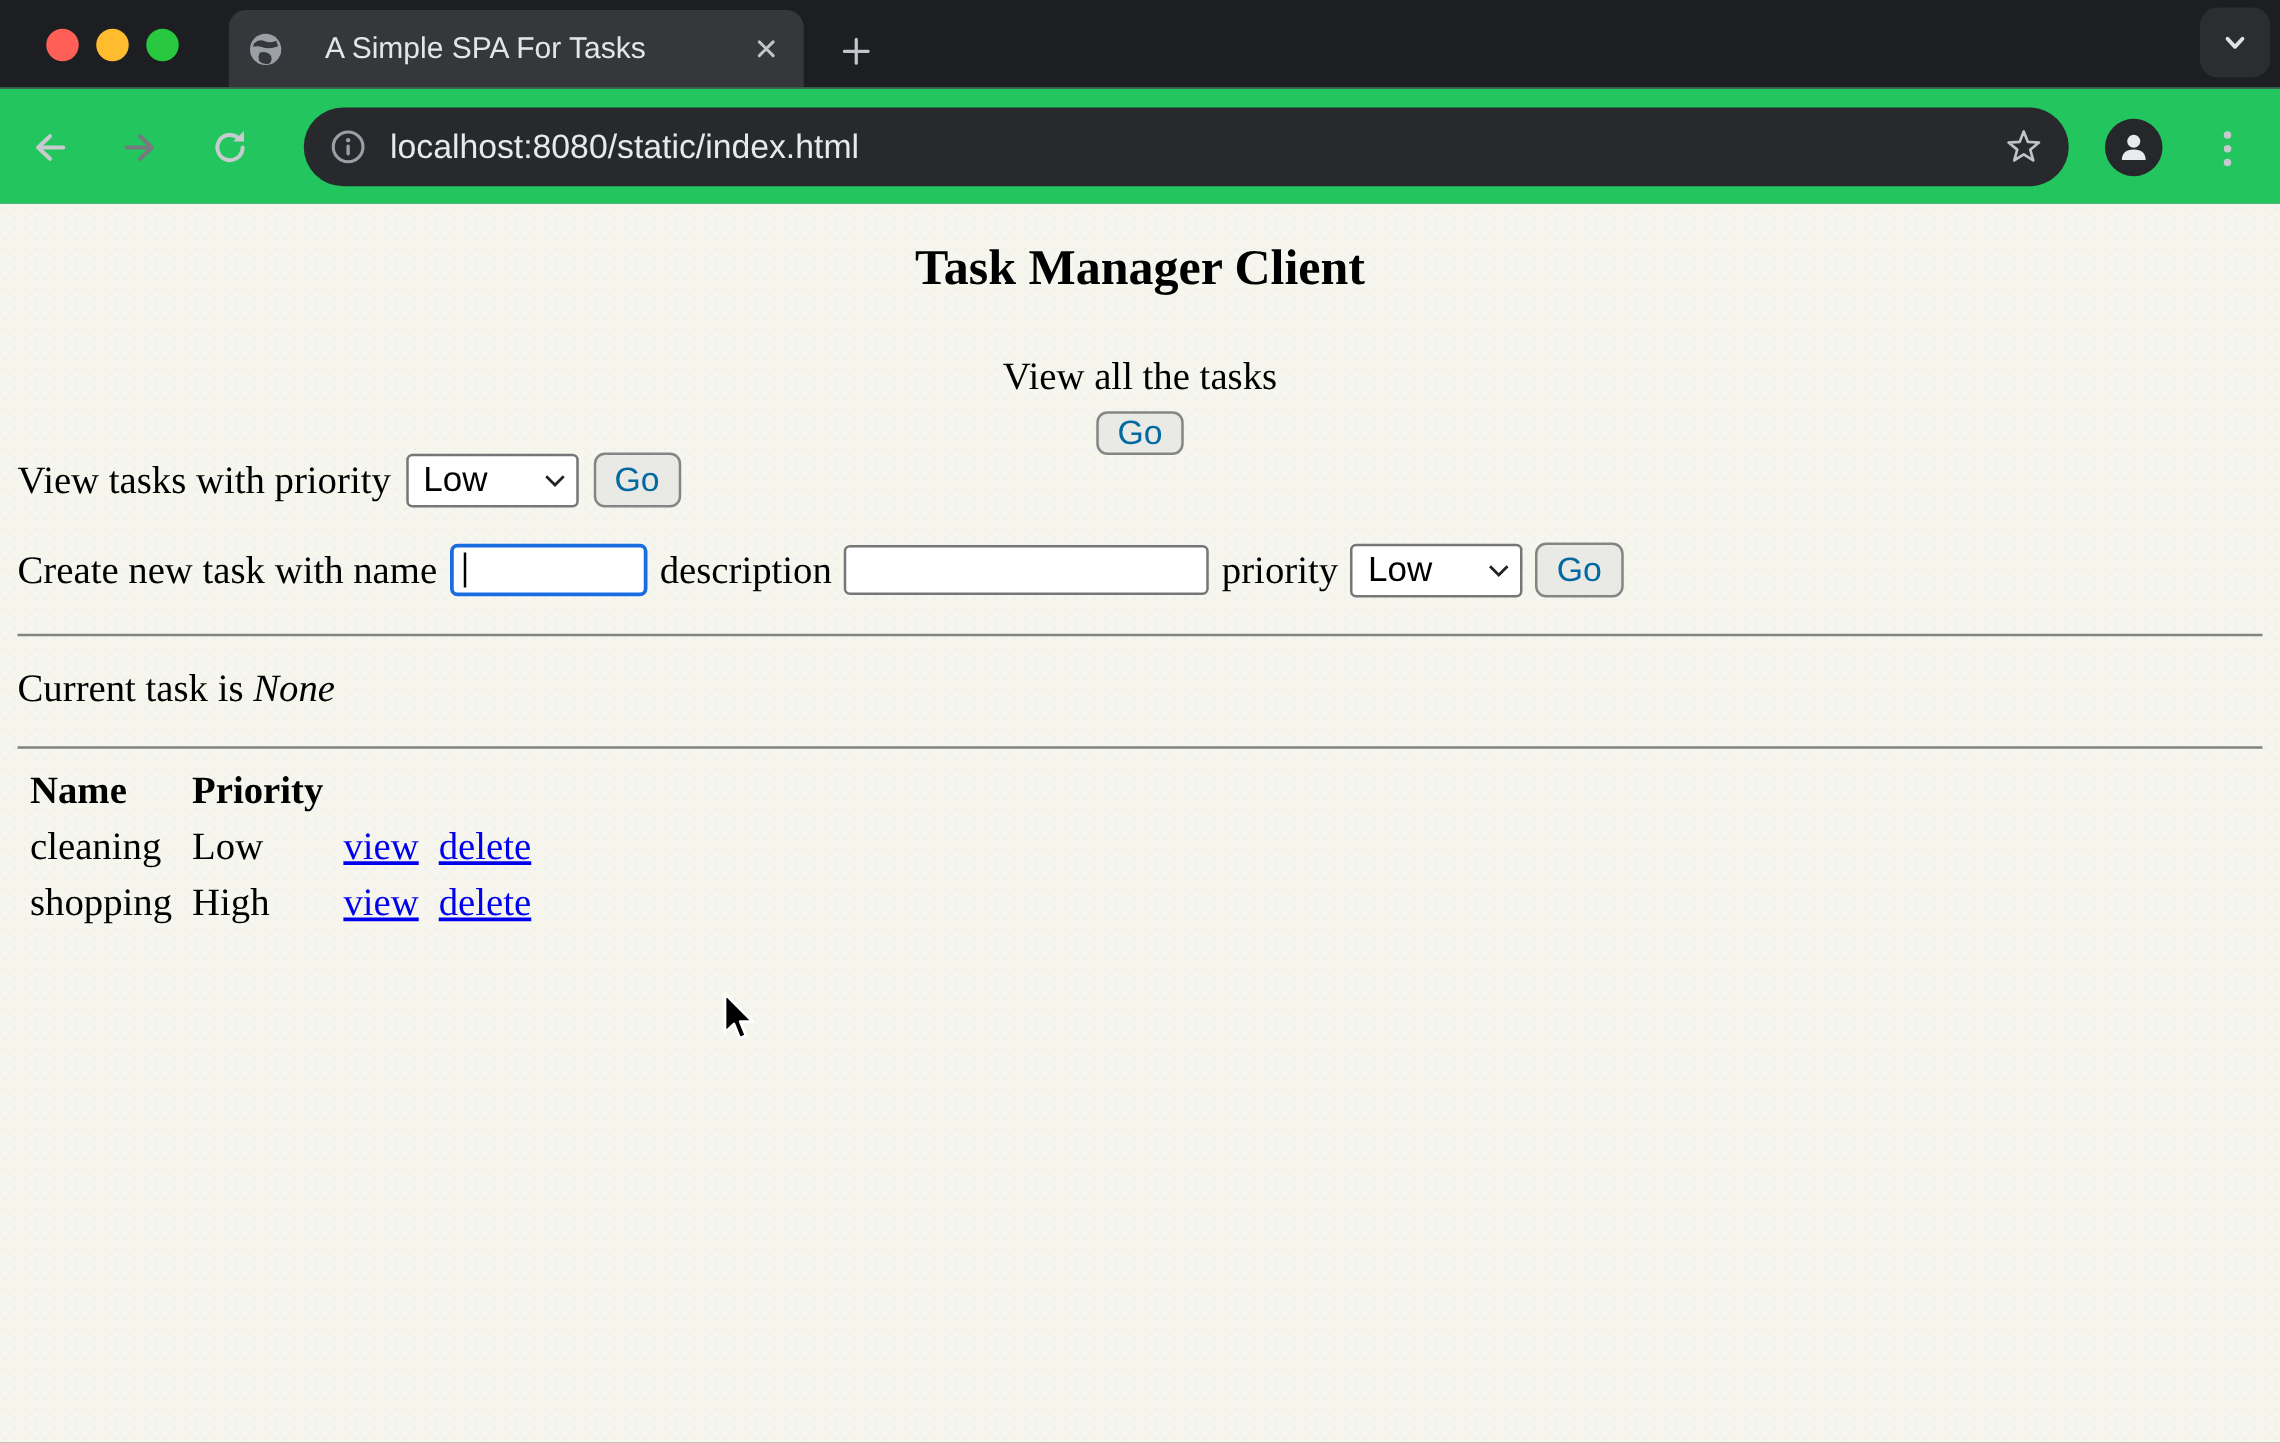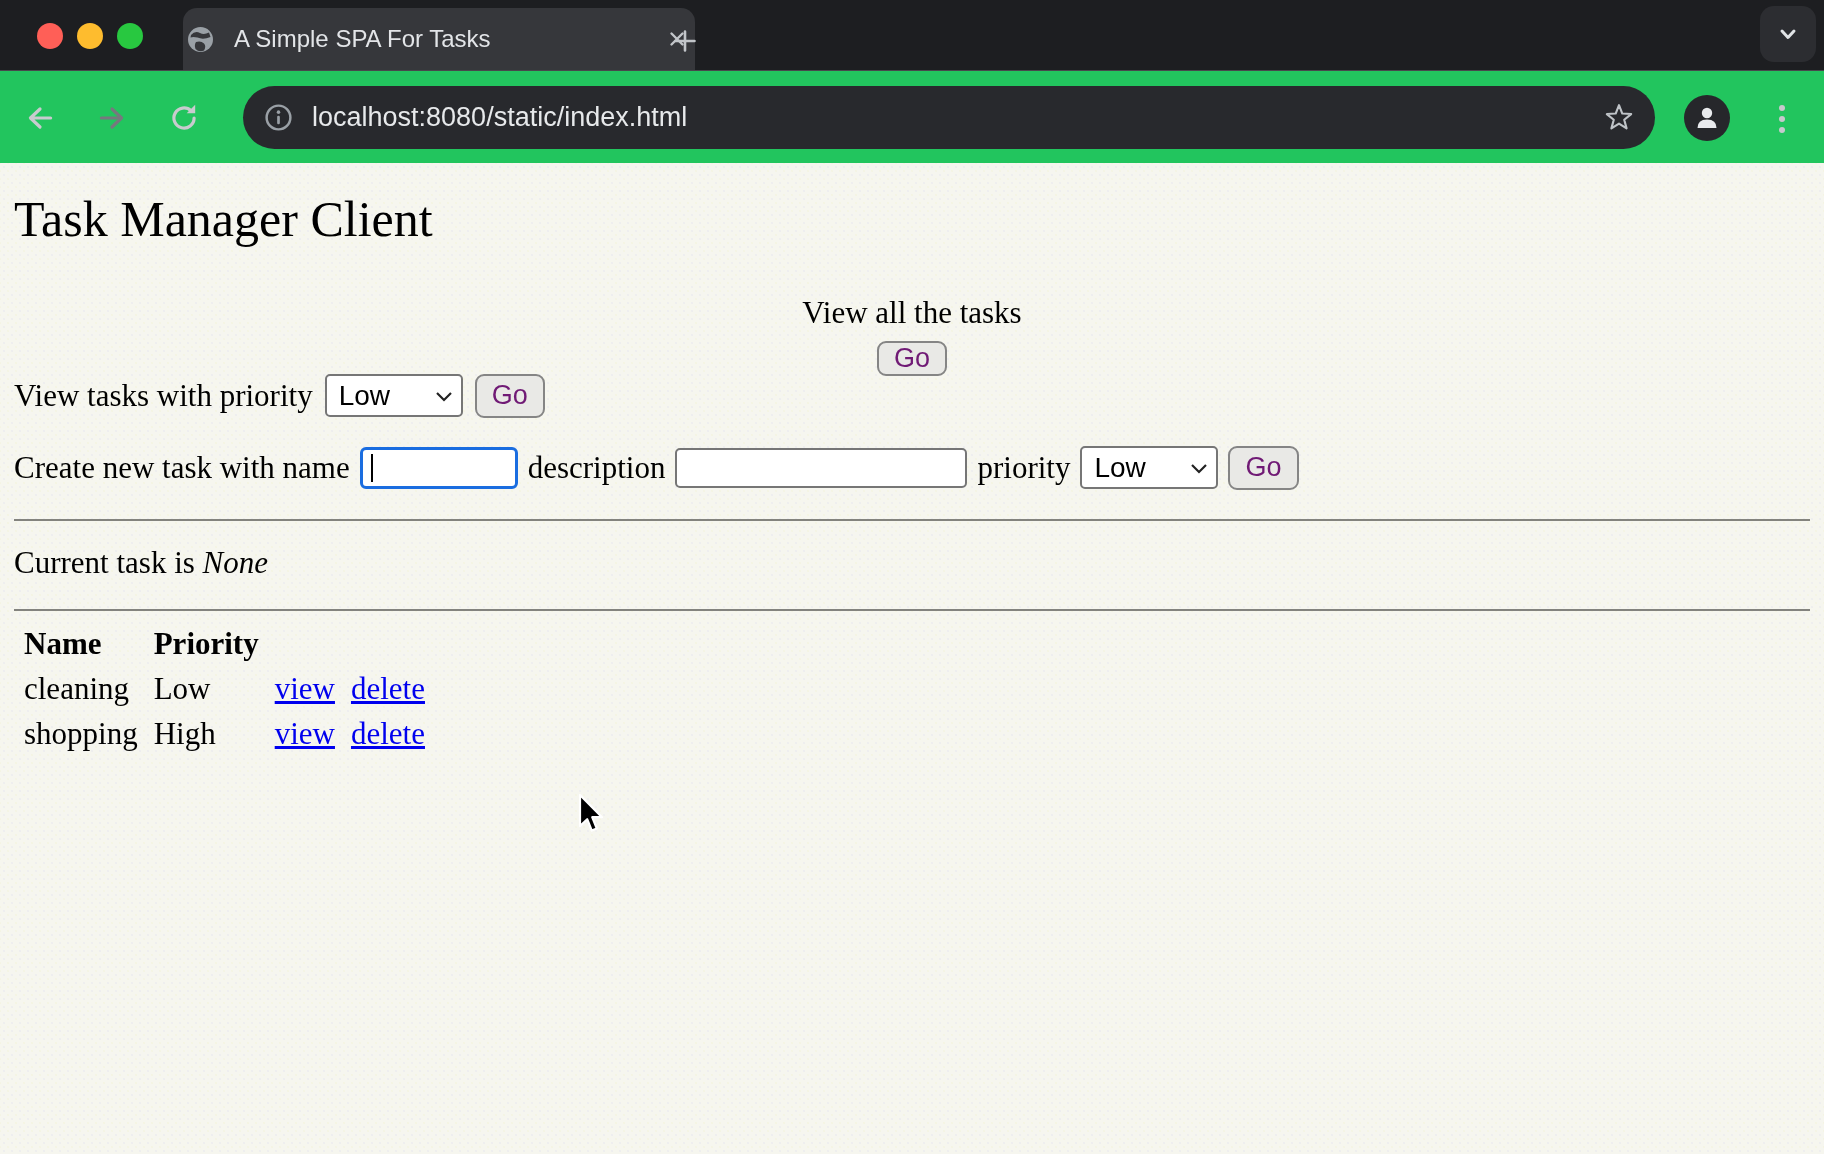--- a/index.html
+++ b/index.html
@@ -6,23 +6,23 @@
   html,body { margin:0; padding:0; }
   body {
     width:1824px; height:1154px; position:relative; overflow:hidden;
     background:#1d1e21; font-family:"Liberation Sans", sans-serif;
   }
   
   .tabbar { position:absolute; top:0; left:0; right:0; height:70px; background:#1d1e21; }
   .traffic { position:absolute; left:37px; top:23px; display:flex; gap:14px; }
   .traffic .light { width:26px; height:26px; border-radius:50%; }
   .tab {
-    position:absolute; left:183px; top:8px; width:512px; height:62px;
+    position:absolute; left:183px; top:8px; width:460px; height:62px;
     background:#36373b; border-radius:14px 14px 0 0;
-    display:flex; align-items:center; padding:0 4px;
+    display:flex; align-items:center; padding:0 16px;gap:14px;
   }
   .tab-title { font-size:24px; color:#e3e5e8; margin-left:20px; flex:1; white-space:nowrap; overflow:hidden; }
   .icon-btn { display:flex; align-items:center; justify-content:center; cursor:default; }
   .newtab-btn { position:absolute; left:664px; top:20px; width:42px; height:42px; border-radius:8px; }
   .tabstrip-btn { position:absolute; left:1760px; top:6px; width:56px; height:56px; background:#2c2d31; border-radius:14px; }
   
   .toolbar { position:absolute; top:70px; left:0; right:0; height:93px; background:#22c55e; border-top:1px solid #47484c; }
   .nav-btn { position:absolute; top:29px; width:48px; height:36px; }
   .nav-back { left:16px; } .nav-fwd { left:88px; } .nav-reload { left:160px; }
   .urlbar {
@@ -36,27 +36,27 @@
   .content {
     position:absolute; top:163px; left:0; right:0; bottom:0;
     background:#f6f6ef; color:#000;
     font-family:"Liberation Serif","DejaVu Serif",serif; font-size:31px;
     padding:2px 14px; overflow:hidden;
     background-image:
       radial-gradient(rgba(110,110,230,0.05) 1.2px, transparent 1.3px),
       radial-gradient(rgba(215,215,60,0.06) 1.2px, transparent 1.3px);
     background-size:8px 8px, 8px 8px; background-position:0 0, 4px 4px;
   }
-  h1 { font-size:50px; font-weight:normal; margin:26px 0 46px 0; line-height:1.15; }
+  h1 { font-size:40px; font-weight:bold; margin:26px 0 46px 0; line-height:1.15;text-align:center; }
   .row { display:flex; align-items:center; gap:10px; white-space:nowrap; }
   .row-viewall  { margin-top:0;  height:46px;flex-direction:column; }
   .row-priority { margin-top:32px; height:46px;gap:12px; }
   .row-create   { margin-top:26px; height:46px; }
   .go-btn {
-    font-family:"Liberation Sans",sans-serif; font-size:27px; color:#701a75;
+    font-family:"Liberation Sans",sans-serif; font-size:27px; color:#0369a1;
     background:#e9e9e6; border:2px solid #858585; border-radius:9px;
     height:44px; padding:0 15px; display:inline-flex; align-items:center; cursor:default;text-align:right;
   }
   .select {
     font-family:"Liberation Sans",sans-serif; font-size:28px; color:#000;
     background:#fff; border:2px solid #767676; border-radius:5px;
     height:43px; width:138px; padding:0 6px 0 12px;
     display:inline-flex; align-items:center; justify-content:space-between; cursor:default;
   }
   .text-input {

